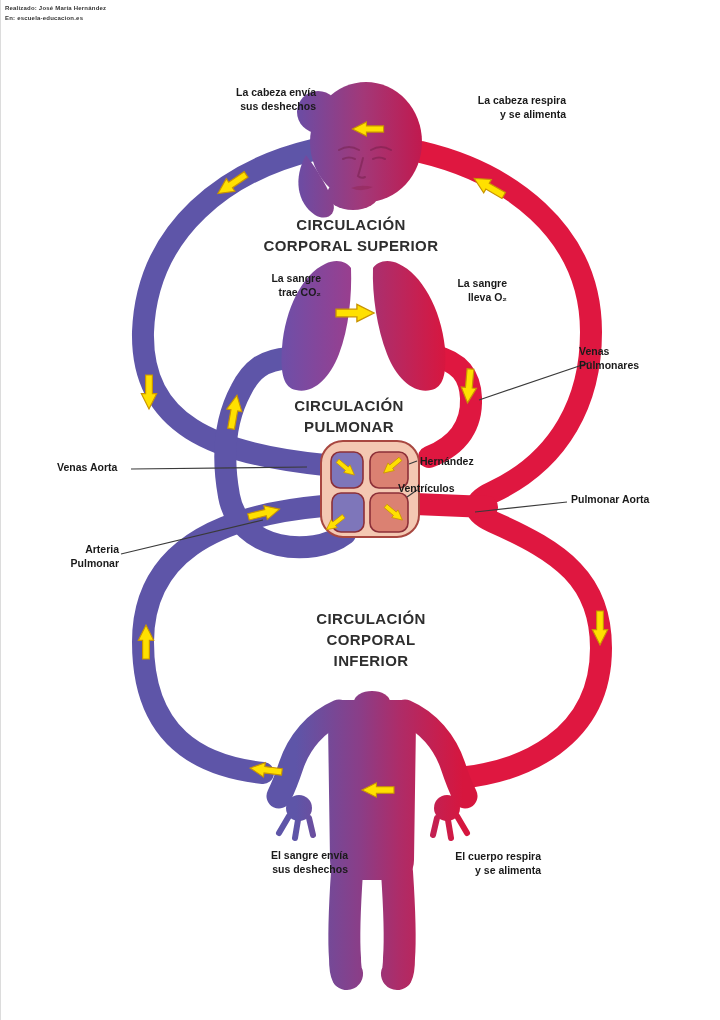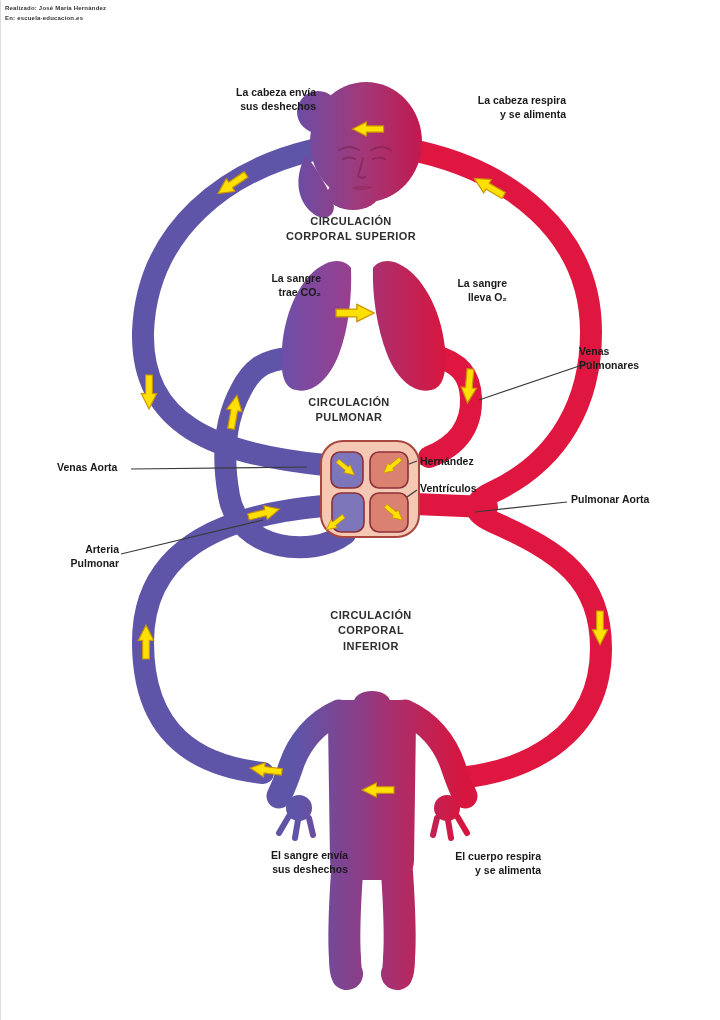--- a/index.html
+++ b/index.html
@@ -6,21 +6,21 @@
   .page{
     position:relative;width:720px;height:1020px;background:#ffffff;overflow:hidden;
     font-family:"Liberation Sans","DejaVu Sans",sans-serif;
     border-left:1px solid #dcdcdc;
   }
   .credit{position:absolute;left:4px;top:3px;font-size:6px;line-height:1.7;
     color:#333;font-weight:600;letter-spacing:.2px;}
   .lbl{position:absolute;font-size:10.5px;font-weight:700;color:var(--label-ink,#1a1a1a);
     line-height:1.32;white-space:pre-line;}
   .lbl.center{text-align:right;}
-  .title{position:absolute;font-size:11px;font-weight:700;color:#2e2e2e;
+  .title{position:absolute;font-size:15px;font-weight:700;color:#2e2e2e;
     letter-spacing:.4px;line-height:1.4;white-space:pre-line;text-align:center;}
   svg{position:absolute;left:0;top:0;}
   .vessel{fill:none;stroke-width:22;stroke-linecap:round;}
 </style>
 </head>
 <body>
 
 <div class="page">
 
   <div class="credit">
@@ -157,21 +157,21 @@
   <div class="lbl center" style="left:200px;top:272px;width:120px">La sangre
 trae CO₂</div>
   <div class="lbl center" style="left:390px;top:277px;width:116px">La sangre
 lleva O₂</div>
   <div class="title" style="left:268px;top:395px;width:160px">CIRCULACIÓN
 PULMONAR</div>
   <div class="lbl" style="left:578px;top:345px">Venas
 Pulmonares</div>
   <div class="lbl" style="left:56px;top:461px">Venas Aorta</div>
   <div class="lbl" style="left:419px;top:455px">Hernández</div>
-  <div class="lbl" style="left:419px;top:482px">Ventrículos</div>
+  <div class="lbl" style="left:397px;top:482px">Ventrículos</div>
   <div class="lbl" style="left:570px;top:493px">Pulmonar Aorta</div>
   <div class="lbl center" style="left:42px;top:543px;width:76px">Arteria
 Pulmonar</div>
   <div class="title" style="left:270px;top:608px;width:200px">CIRCULACIÓN
 CORPORAL
 INFERIOR</div>
   <div class="lbl center" style="left:195px;top:849px;width:152px">El sangre envía
 sus deshechos</div>
   <div class="lbl center" style="left:384px;top:850px;width:156px">El cuerpo respira
 y se alimenta</div>

